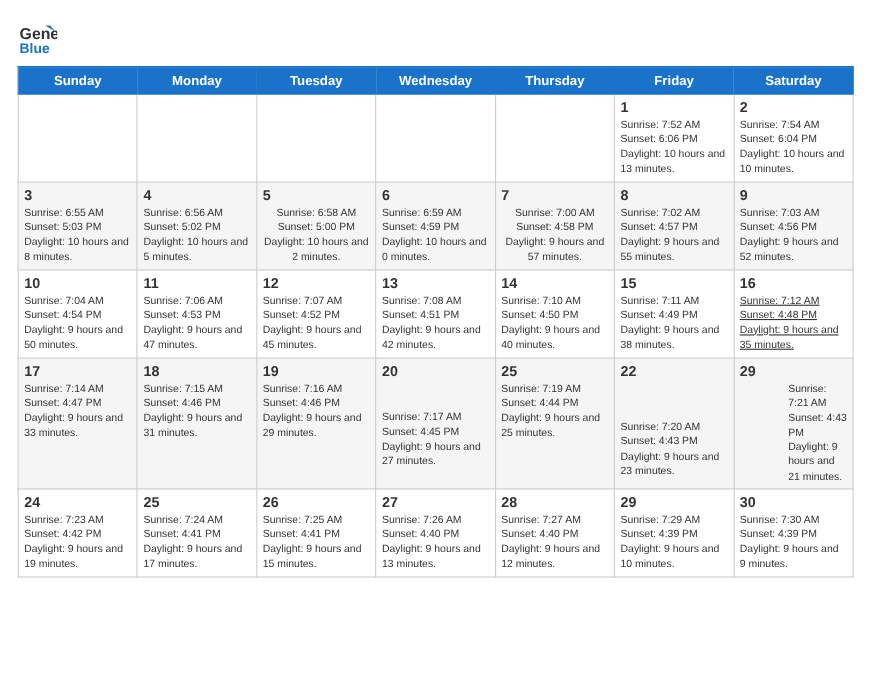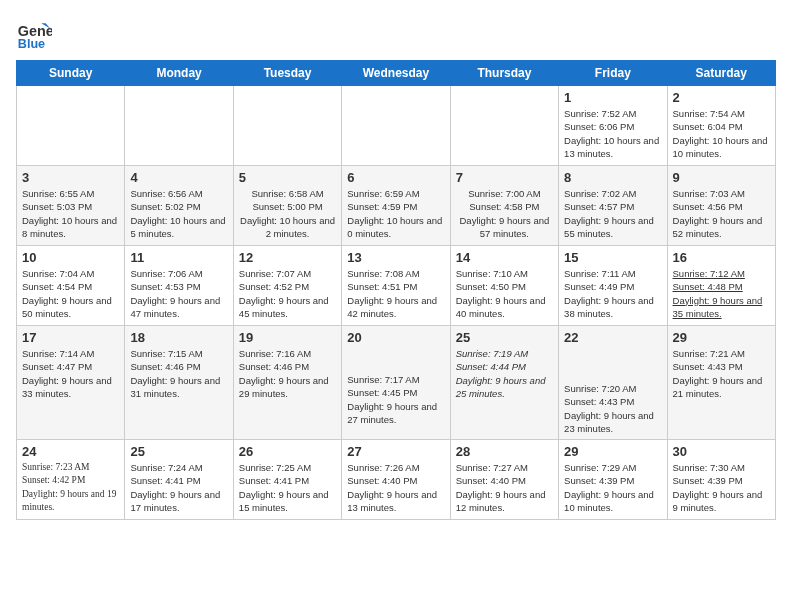--- a/index.html
+++ b/index.html
@@ -238,41 +238,41 @@
 Daylight: 9 hours and 29 minutes.</div>
         </td>
         <td>
           <span class="day-num">20</span>
           <div class="day-info" style="white-space: pre-line; margin-top: 28px;">Sunrise: 7:17 AM
 Sunset: 4:45 PM
 Daylight: 9 hours and 27 minutes.</div>
         </td>
         <td>
           <span class="day-num">25</span>
-          <div class="day-info" style="white-space: pre-line; font-style: italic;">Sunrise: 7:19 AM
+          <div class="day-info" style="white-space: pre-line;">Sunrise: 7:19 AM
 Sunset: 4:44 PM
 Daylight: 9 hours and 25 minutes.</div>
         </td>
         <td>
           <span class="day-num">22</span>
           <div class="day-info" style="white-space: pre-line; margin-top: 37px;">Sunrise: 7:20 AM
 Sunset: 4:43 PM
 Daylight: 9 hours and 23 minutes.</div>
         </td>
         <td>
           <span class="day-num">29</span>
-          <div class="day-info" style="white-space: pre-line;">Sunrise: 7:21 AM
+          <div class="day-info" style="white-space: pre-line; margin-left: 44px;">Sunrise: 7:21 AM
 Sunset: 4:43 PM
 Daylight: 9 hours and 21 minutes.</div>
         </td>
       </tr>
       <tr>
         <td>
           <span class="day-num">24</span>
-          <div class="day-info" style="white-space: pre-line; font-family: Liberation Serif, serif;">Sunrise: 7:23 AM
+          <div class="day-info" style="white-space: pre-line;">Sunrise: 7:23 AM
 Sunset: 4:42 PM
 Daylight: 9 hours and 19 minutes.</div>
         </td>
         <td>
           <span class="day-num">25</span>
           <div class="day-info" style="white-space: pre-line;">Sunrise: 7:24 AM
 Sunset: 4:41 PM
 Daylight: 9 hours and 17 minutes.</div>
         </td>
         <td>

